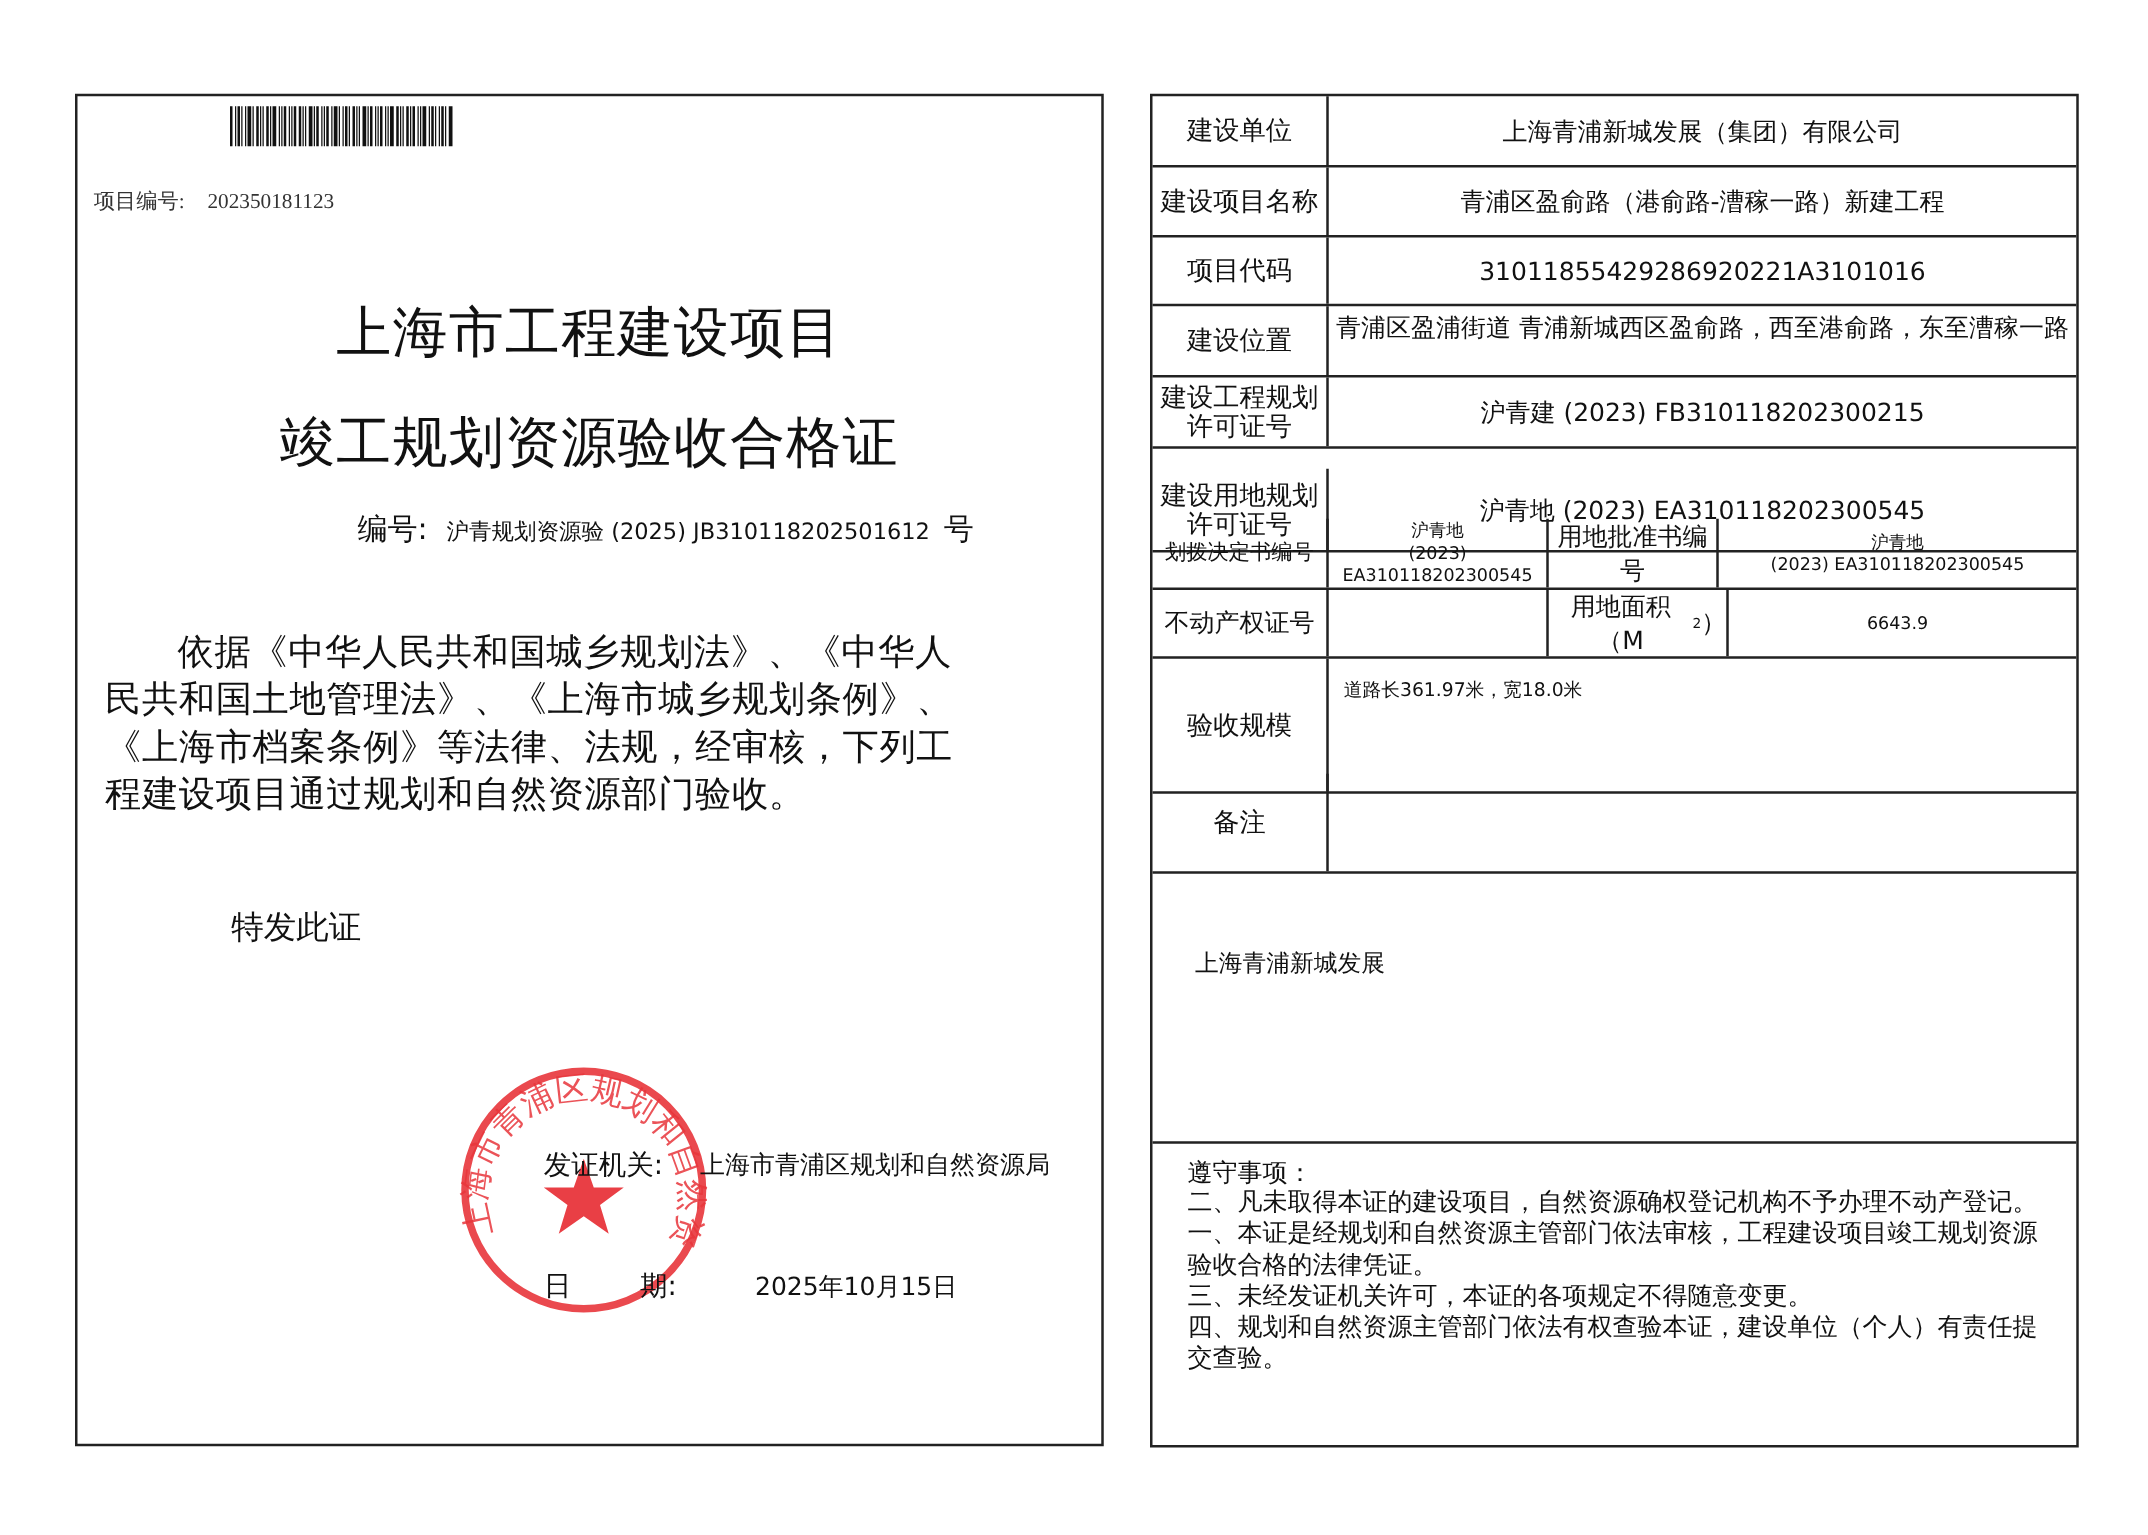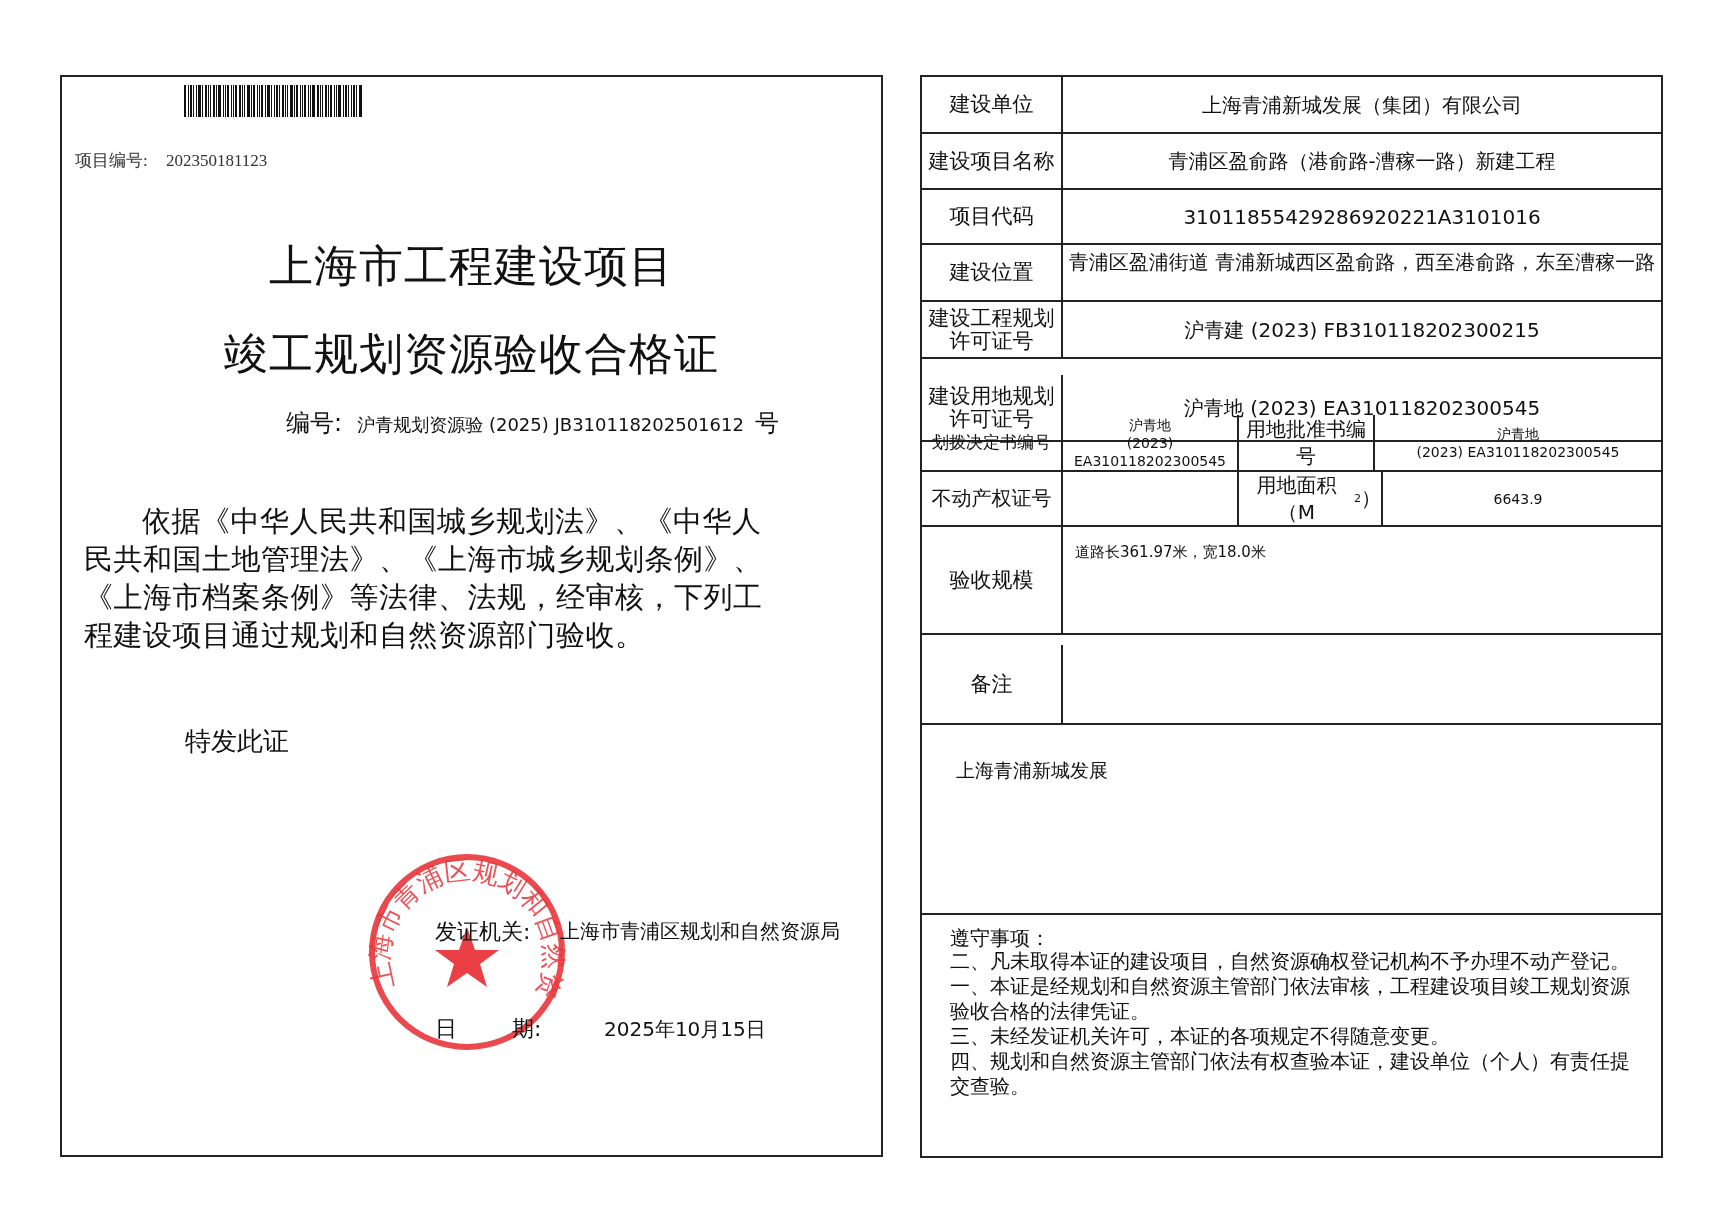--- a/index.html
+++ b/index.html
@@ -204,21 +204,21 @@
         <span class="sup">2</span>
         <span>）</span>
     </div>
     <div class="cell" style="left:453px;right:0;font-size:14px;">6643.9</div>
   </div>
 
   <div class="row" style="top:450px;height:108px;">
     <div class="cell lab">验收规模</div>
     <div class="cell val" style="align-items:flex-start;justify-content:flex-start;padding:14px 12px;font-size:15px;">道路长361.97米，宽18.0米</div>
   </div>
-  <div class="row" style="top:568px;height:80px;">
+  <div class="row" style="top:542px;height:80px;">
     <div class="cell lab">备注</div>
     <div class="cell val"></div>
   </div>
 
   <div class="attach">
     <div class="head">上海青浦新城发展</div>
   </div>
 
   <div class="rules">
     <div class="head">遵守事项：</div>

